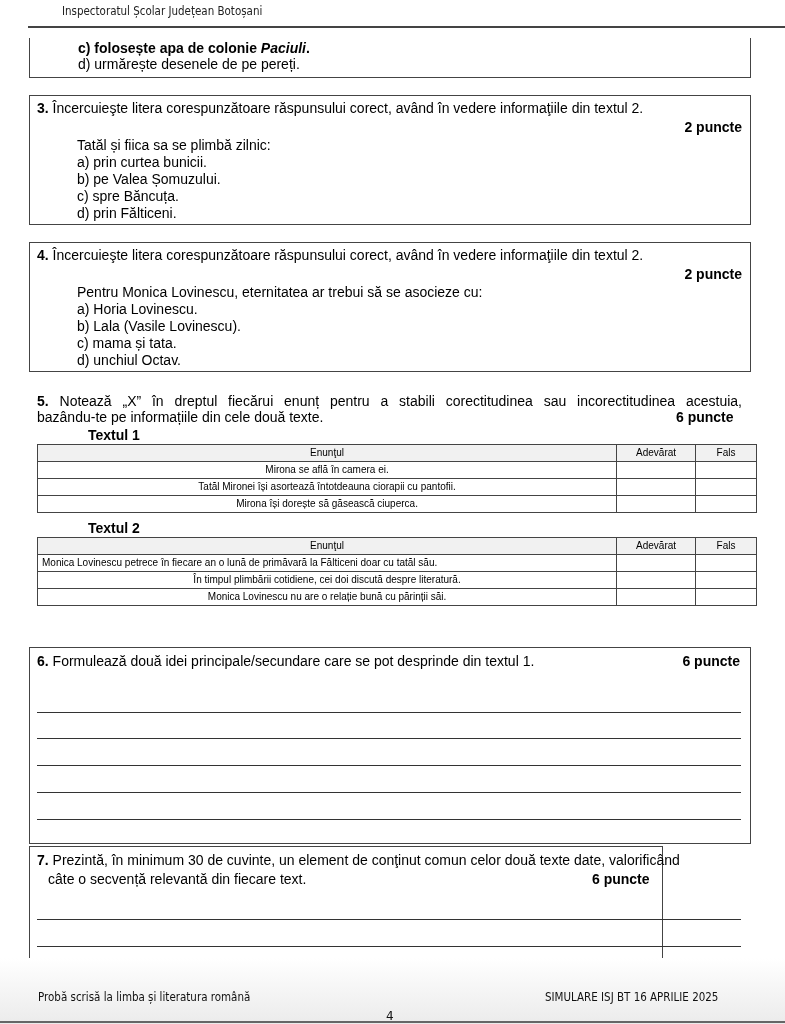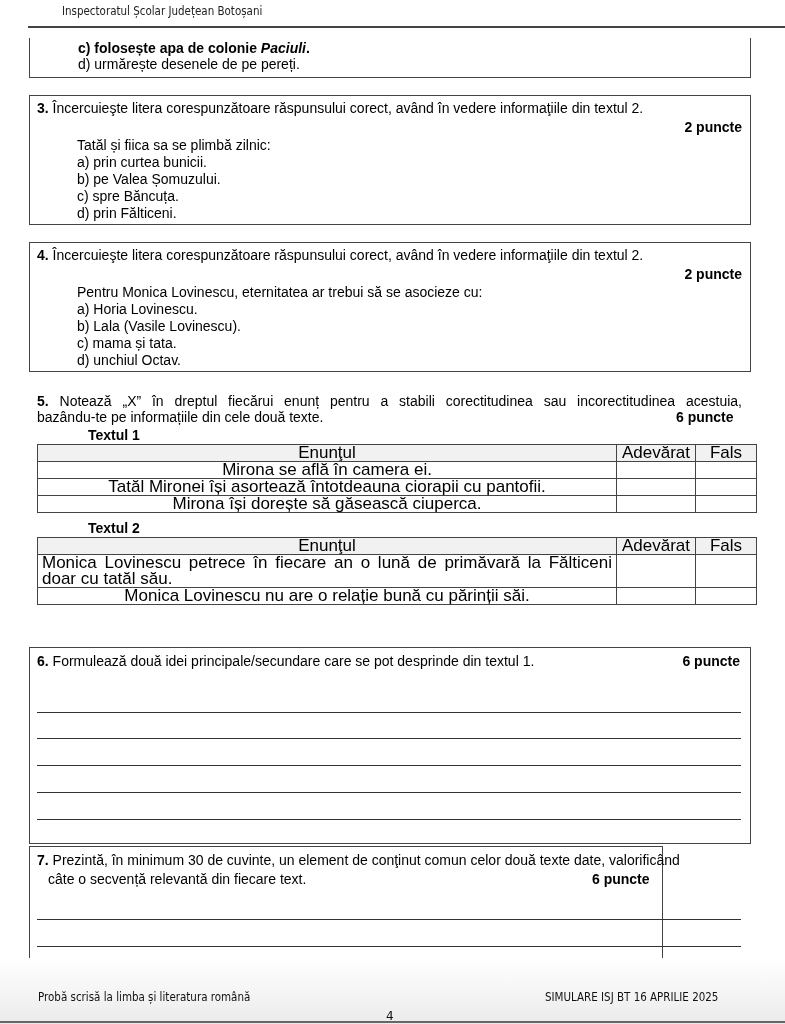--- a/index.html
+++ b/index.html
@@ -10,21 +10,21 @@
   }
   .abs { position:absolute; }
   .hdr-title { left:62px; top:4px; font-size:12px; color:#222; font-family:"DejaVu Sans", sans-serif; transform:scaleX(0.86); transform-origin:left top; letter-spacing:0; }
   .hdr-rule { left:28px; top:26px; width:757px; height:0; border-top:2px solid #444; }
 
   .box { position:absolute; border:1.2px solid #444; box-sizing:border-box; }
   .line { position:absolute; left:0; white-space:nowrap; line-height:16px; }
   .bold { font-weight:bold; }
   .pts { position:absolute; font-weight:bold; white-space:nowrap; }
 
-  table.tf { position:absolute; border-collapse:collapse; font-size:17px; }
+  table.tf { position:absolute; border-collapse:collapse; font-size:10px; }
   table.tf th, table.tf td { border:1px solid #444; padding:0 4px; line-height:16px; font-weight:normal; vertical-align:top; }
   table.tf th { background:#f1f1f1; text-align:center; }
   table.tf td.c1 { text-align:center; }
   .tlabel { position:absolute; font-weight:bold; }
 
   .wline { position:absolute; height:0; border-top:1px solid #333; }
 
   .footer-fade { left:0; top:958px; width:785px; height:66px; background:linear-gradient(#ffffff, #ebebeb); }
   .foot-l { left:38px; top:990px; font-size:12px; font-family:"DejaVu Sans", sans-serif; transform:scaleX(0.86); transform-origin:left top; color:#111; }
   .foot-r { left:545px; top:990px; font-size:12px; font-family:"DejaVu Sans", sans-serif; transform:scaleX(0.86); transform-origin:left top; color:#111; }
@@ -110,20 +110,25 @@
     <th>Enunţul</th>
     <th>Adevărat</th>
     <th>Fals</th>
   </tr>
   <tr>
     <td class="c1" style="text-align:justify;">Monica Lovinescu petrece în fiecare an o lună de primăvară la Fălticeni doar cu tatăl său.</td>
     <td></td>
     <td></td>
   </tr>
   <tr>
+    <td class="c1">În timpul plimbării cotidiene, cei doi discută despre literatură.</td>
+    <td></td>
+    <td></td>
+  </tr>
+  <tr>
     <td class="c1">Monica Lovinescu nu are o relație bună cu părinții săi.</td>
     <td></td>
     <td></td>
   </tr>
 </tbody>
   </table>
 
 <div class="box" style="left:29px; top:647px; width:722px; height:197px;">
   <div class="line" style="left:7px; top:5px;"><span class="bold">6.</span> <span>Formulează două idei principale/secundare care se pot desprinde din textul 1.</span></div>
   <div class="pts" style="right:10px; top:5px;">6 puncte</div>

